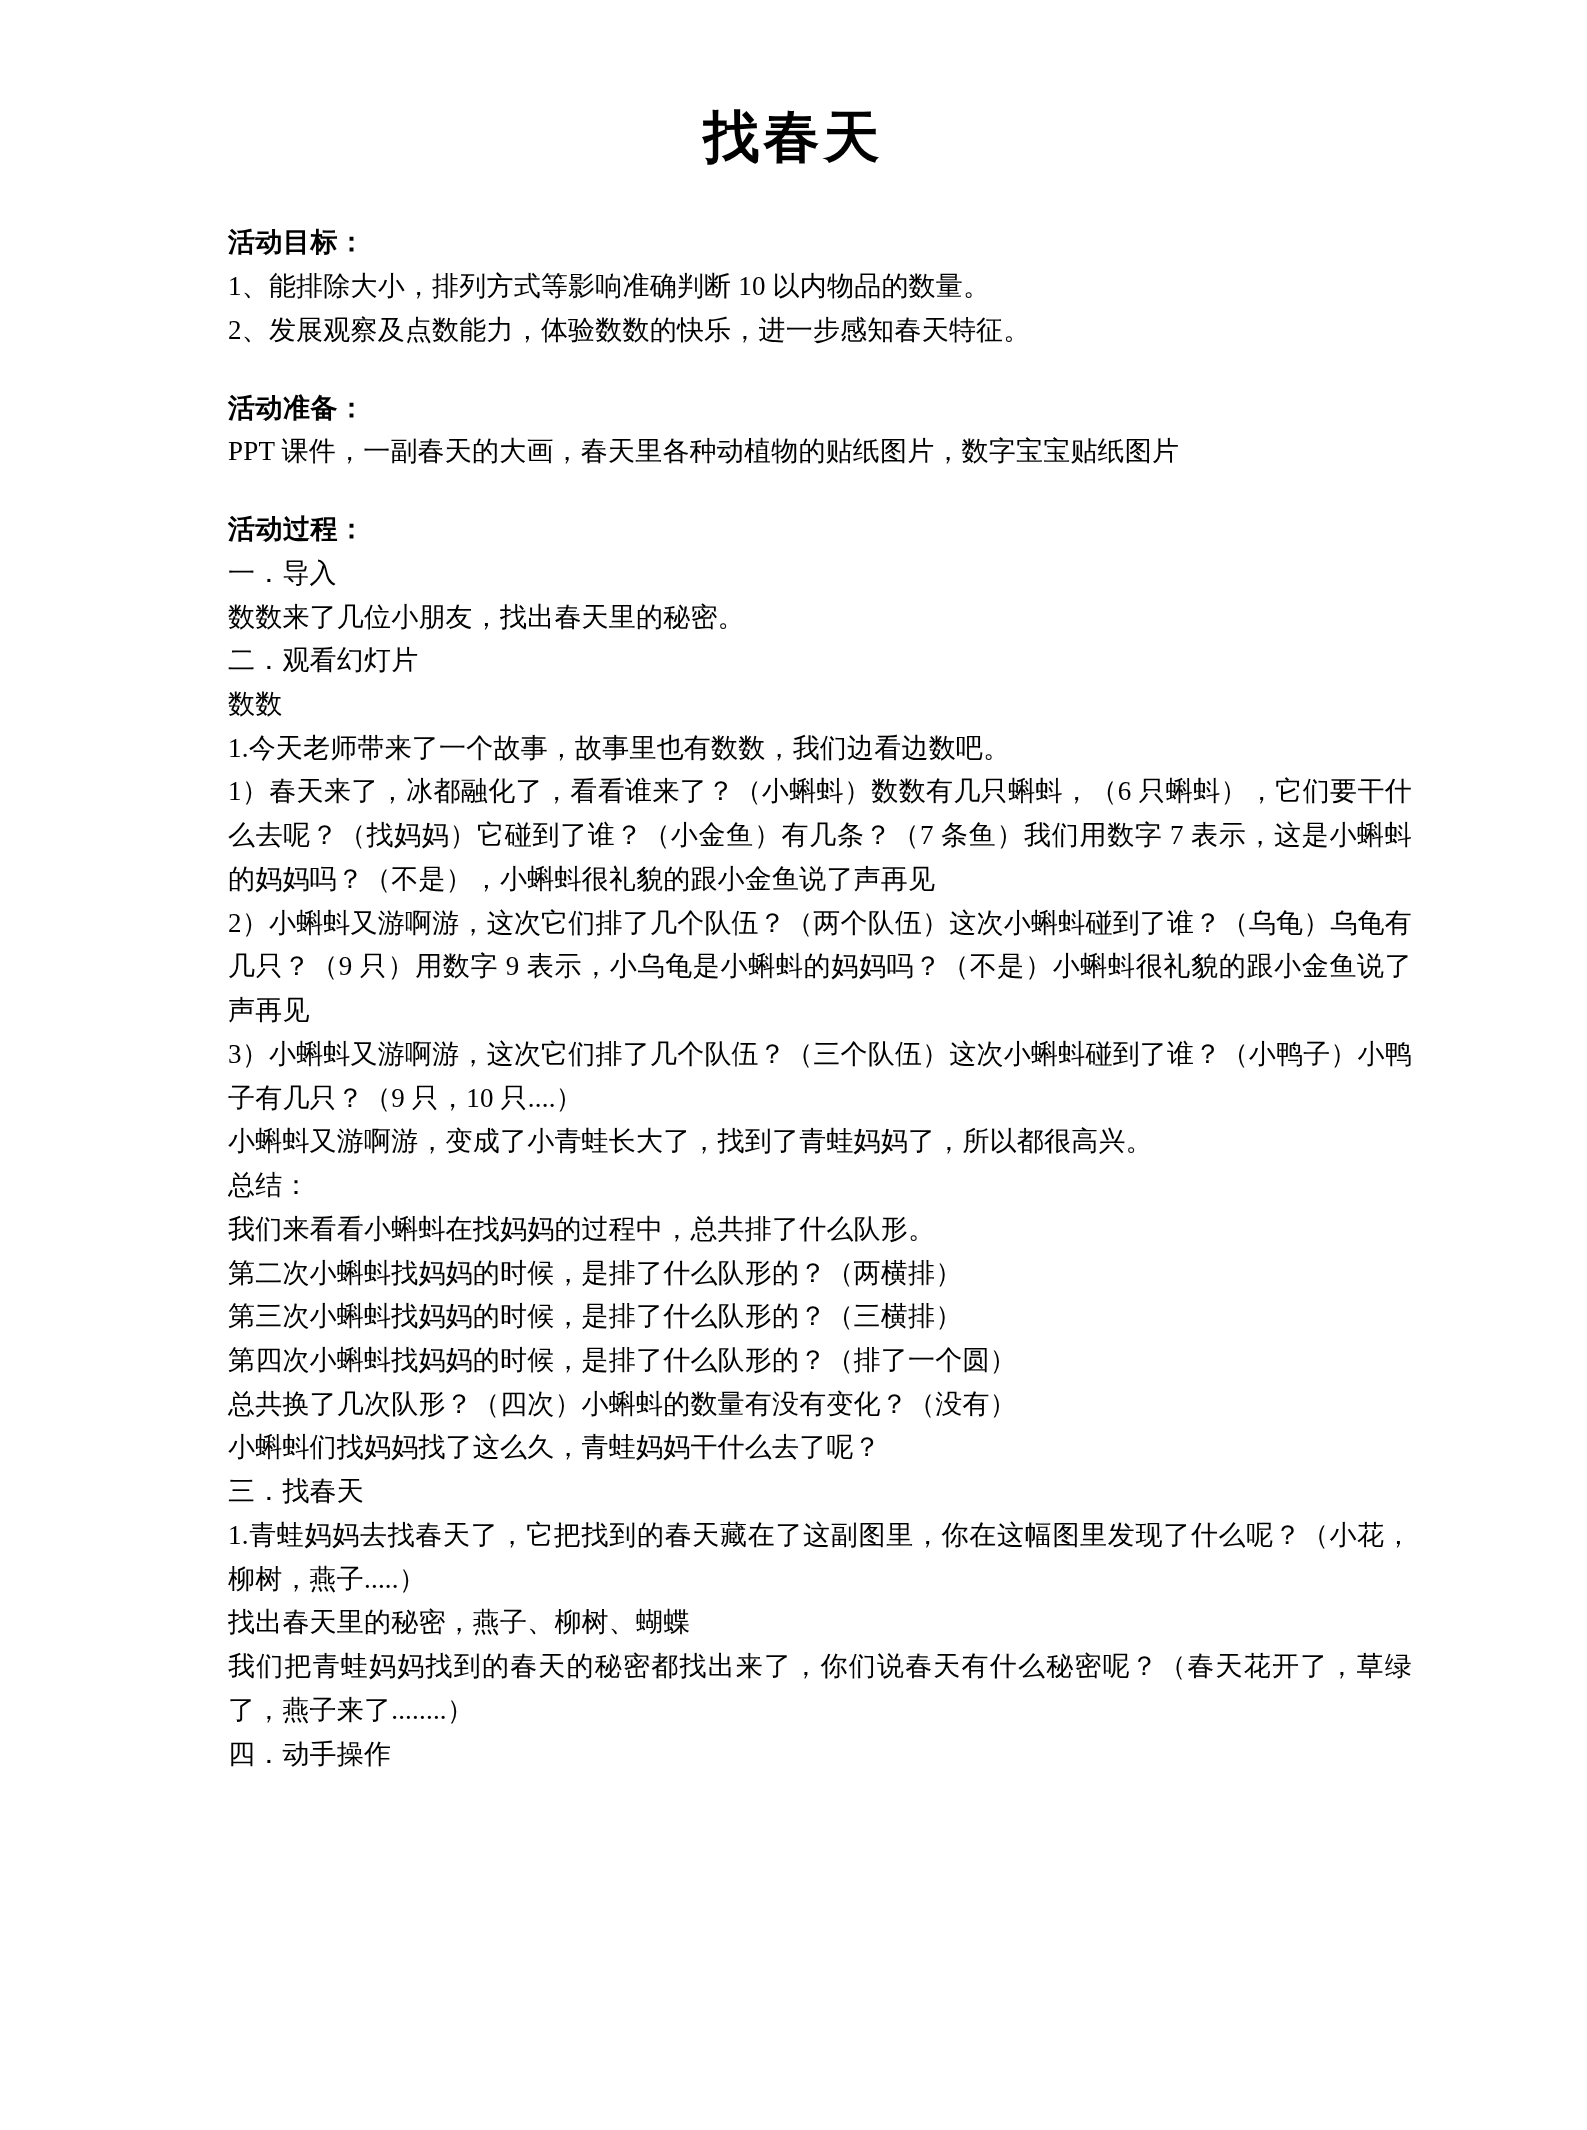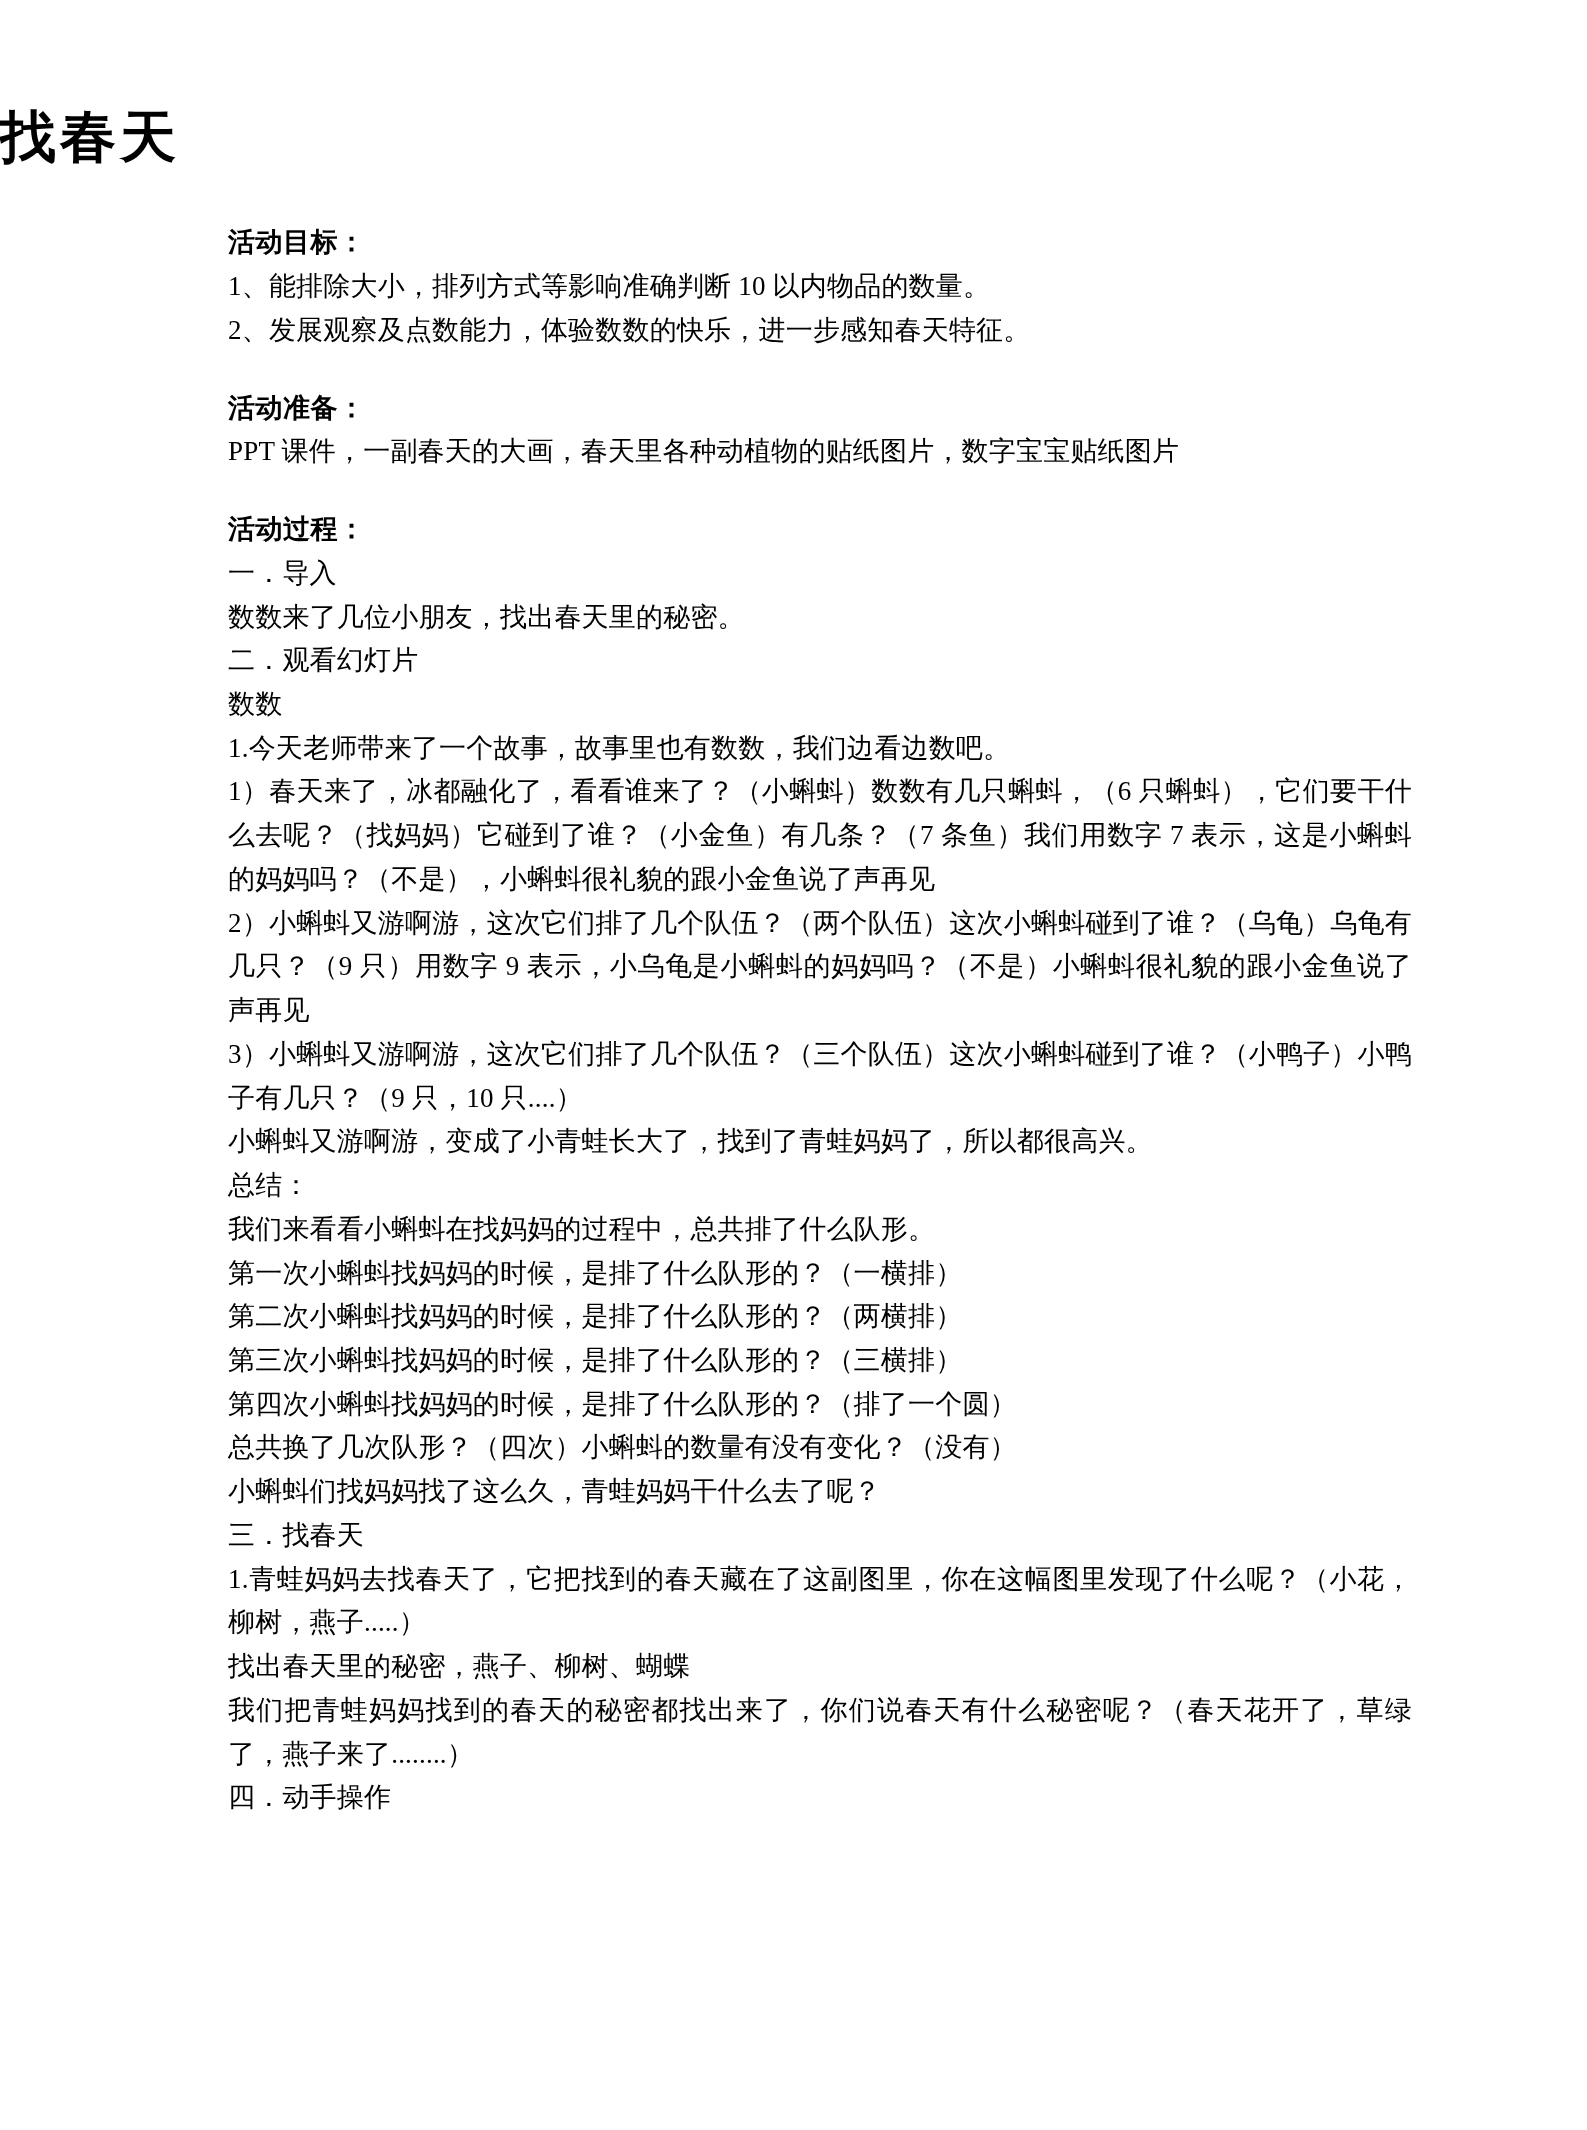--- a/index.html
+++ b/index.html
@@ -12,21 +12,21 @@
     width: 1587px;
     height: 2130px;
     background: #ffffff;
     box-sizing: border-box;
     padding: 0;
     overflow: hidden;
     font-family: "Liberation Serif", "DejaVu Serif", serif;
     color: #000000;
   }
   .doc-title {
-    text-align: left;
+    text-align: center;
     font-size: 56px;
     font-weight: bold;
     letter-spacing: 4px;
     margin: 0;
     padding-top: 105px;
     padding-bottom: 0;
     line-height: 1.15;
     font-family: "Liberation Serif", "DejaVu Serif", serif;
   }
   .body-area {
@@ -84,21 +84,20 @@
       <p class="para">数数来了几位小朋友，找出春天里的秘密。</p>
       <p class="para">二．观看幻灯片</p>
       <p class="para">数数</p>
       <p class="para">1.今天老师带来了一个故事，故事里也有数数，我们边看边数吧。</p>
       <p class="para">1）春天来了，冰都融化了，看看谁来了？（小蝌蚪）数数有几只蝌蚪，（6 只蝌蚪），它们要干什么去呢？（找妈妈）它碰到了谁？（小金鱼）有几条？（7 条鱼）我们用数字 7 表示，这是小蝌蚪的妈妈吗？（不是），小蝌蚪很礼貌的跟小金鱼说了声再见</p>
       <p class="para">2）小蝌蚪又游啊游，这次它们排了几个队伍？（两个队伍）这次小蝌蚪碰到了谁？（乌龟）乌龟有几只？（9 只）用数字 9 表示，小乌龟是小蝌蚪的妈妈吗？（不是）小蝌蚪很礼貌的跟小金鱼说了声再见</p>
       <p class="para">3）小蝌蚪又游啊游，这次它们排了几个队伍？（三个队伍）这次小蝌蚪碰到了谁？（小鸭子）小鸭子有几只？（9 只，10 只....）</p>
       <p class="para">小蝌蚪又游啊游，变成了小青蛙长大了，找到了青蛙妈妈了，所以都很高兴。</p>
       <p class="para">总结：</p>
       <p class="para">我们来看看小蝌蚪在找妈妈的过程中，总共排了什么队形。</p>
-      <p class="para">第一次小蝌蚪找妈妈的时候，是排了什么队形的？（一横排）</p>
       <p class="para">第二次小蝌蚪找妈妈的时候，是排了什么队形的？（两横排）</p>
       <p class="para">第三次小蝌蚪找妈妈的时候，是排了什么队形的？（三横排）</p>
       <p class="para">第四次小蝌蚪找妈妈的时候，是排了什么队形的？（排了一个圆）</p>
       <p class="para">总共换了几次队形？（四次）小蝌蚪的数量有没有变化？（没有）</p>
       <p class="para">小蝌蚪们找妈妈找了这么久，青蛙妈妈干什么去了呢？</p>
       <p class="para">三．找春天</p>
       <p class="para">1.青蛙妈妈去找春天了，它把找到的春天藏在了这副图里，你在这幅图里发现了什么呢？（小花，柳树，燕子.....）</p>
       <p class="para">找出春天里的秘密，燕子、柳树、蝴蝶</p>
       <p class="para">我们把青蛙妈妈找到的春天的秘密都找出来了，你们说春天有什么秘密呢？（春天花开了，草绿了，燕子来了........）</p>
       <p class="para">四．动手操作</p>

